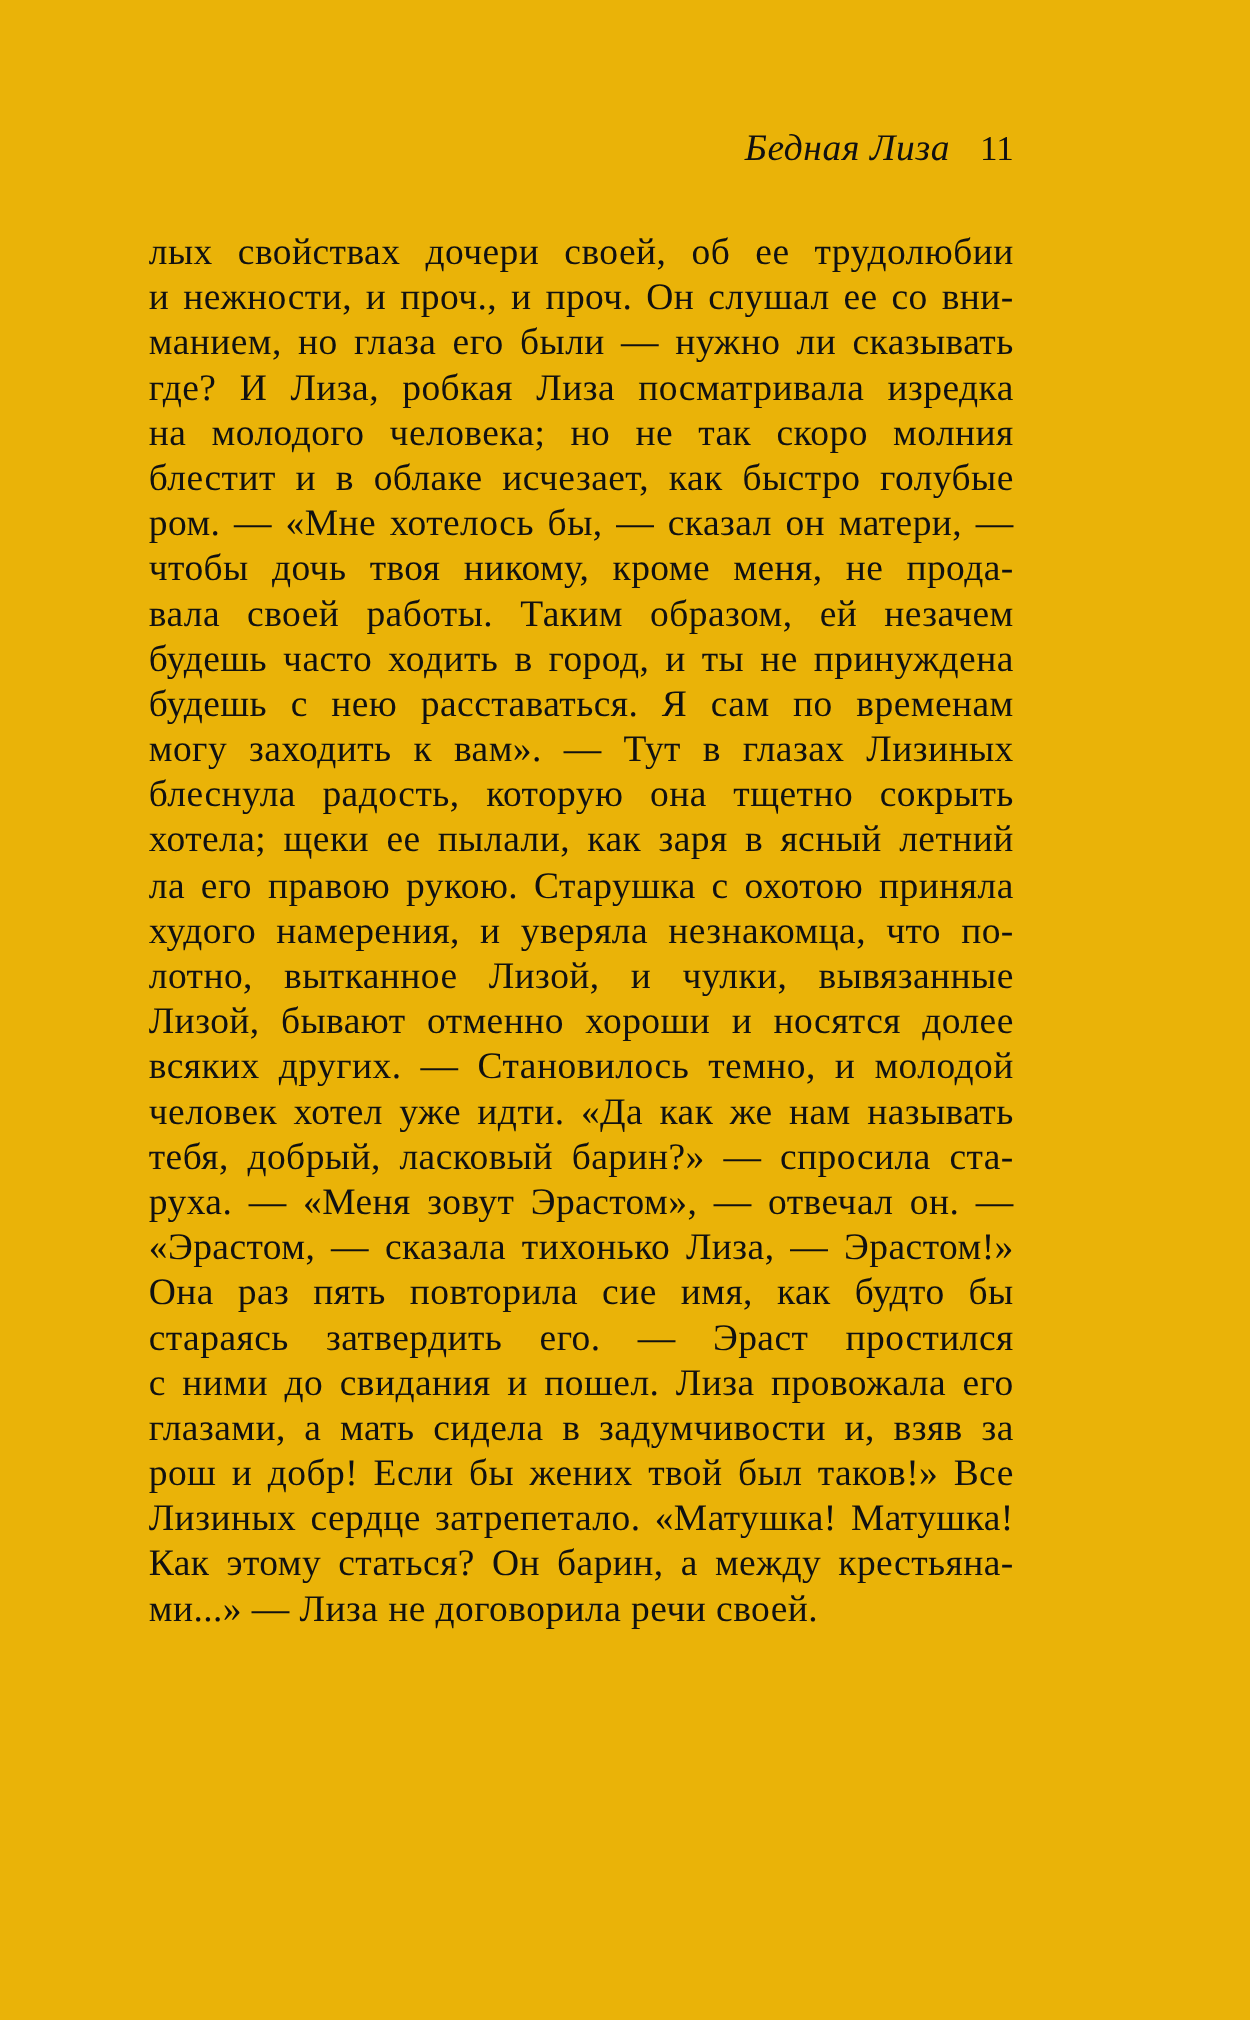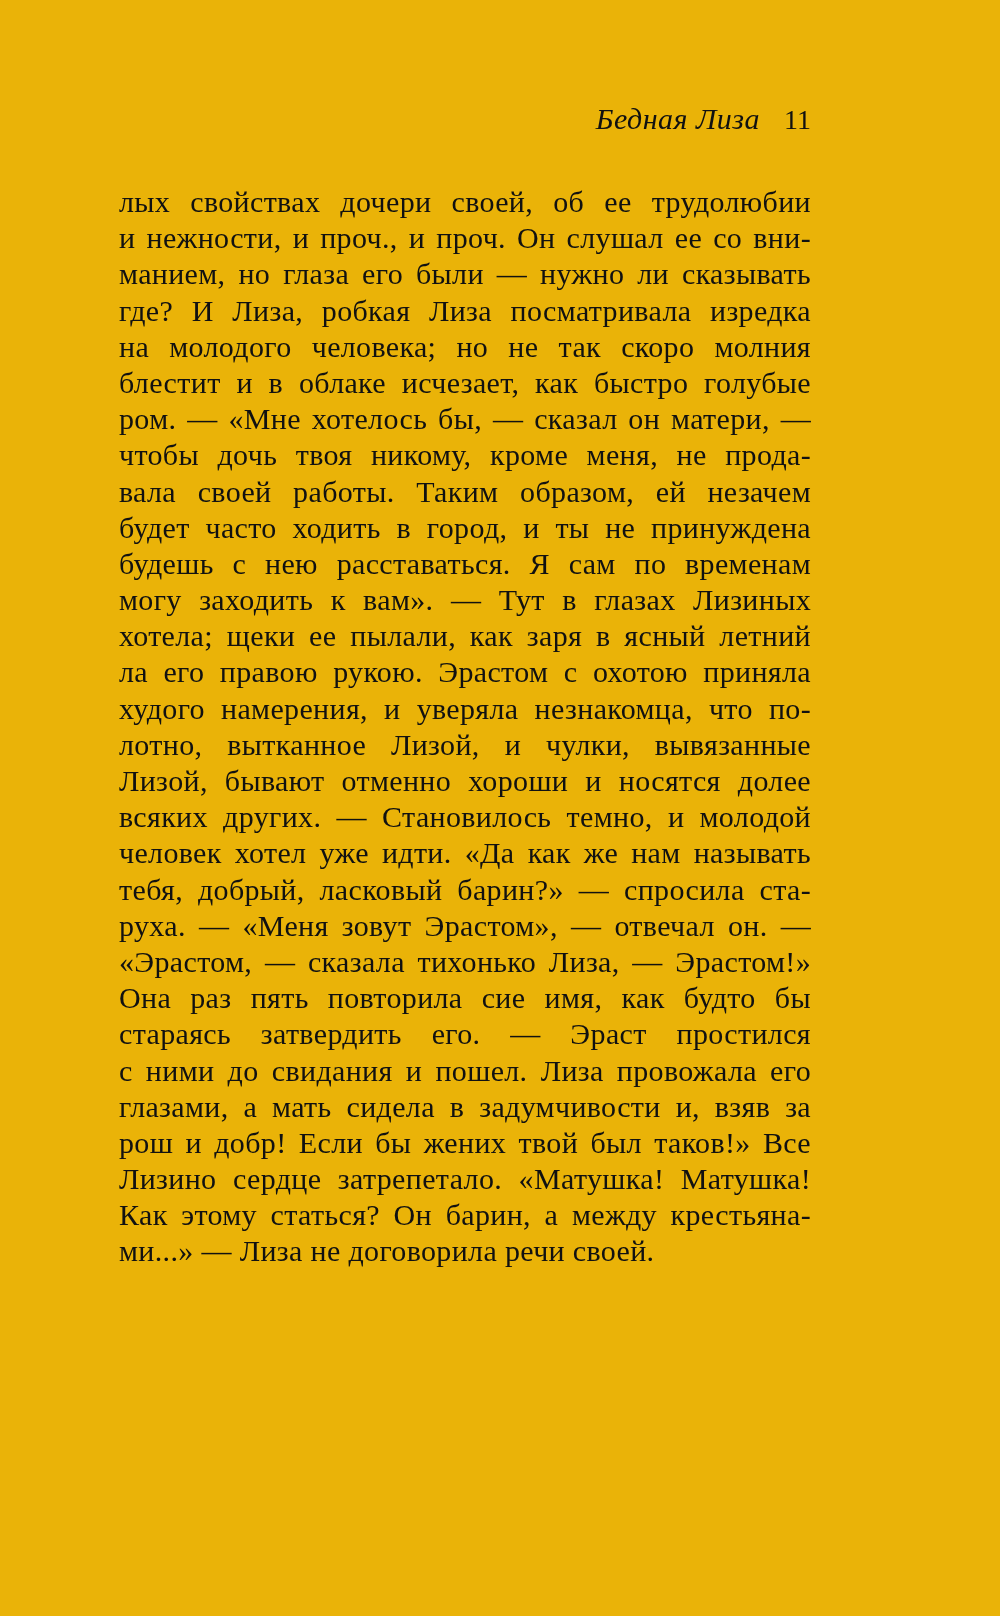--- a/index.html
+++ b/index.html
@@ -70,35 +70,36 @@
   <div class="textblock" id="textblock">
       <div class="line">лых свойствах дочери своей, об ее трудолюбии</div>
       <div class="line">и нежности, и проч., и проч. Он слушал ее со вни-</div>
       <div class="line">манием, но глаза его были — нужно ли сказывать</div>
       <div class="line">где? И Лиза, робкая Лиза посматривала изредка</div>
       <div class="line">на молодого человека; но не так скоро молния</div>
       <div class="line">блестит и в облаке исчезает, как быстро голубые</div>
       <div class="line">ром. — «Мне хотелось бы, — сказал он матери, —</div>
       <div class="line">чтобы дочь твоя никому, кроме меня, не прода-</div>
       <div class="line">вала своей работы. Таким образом, ей незачем</div>
-      <div class="line">будет часто ходить в город, и ты не принуждена</div>
+      <div class="line">будешь часто ходить в город, и ты не принуждена</div>
       <div class="line">будешь с нею расставаться. Я сам по временам</div>
       <div class="line">могу заходить к вам». — Тут в глазах Лизиных</div>
+      <div class="line">блеснула радость, которую она тщетно сокрыть</div>
       <div class="line">хотела; щеки ее пылали, как заря в ясный летний</div>
-      <div class="line">ла его правою рукою. Эрастом с охотою приняла</div>
+      <div class="line">ла его правою рукою. Старушка с охотою приняла</div>
       <div class="line">худого намерения, и уверяла незнакомца, что по-</div>
       <div class="line">лотно, вытканное Лизой, и чулки, вывязанные</div>
       <div class="line">Лизой, бывают отменно хороши и носятся долее</div>
       <div class="line">всяких других. — Становилось темно, и молодой</div>
       <div class="line">человек хотел уже идти. «Да как же нам называть</div>
       <div class="line">тебя, добрый, ласковый барин?» — спросила ста-</div>
       <div class="line">руха. — «Меня зовут Эрастом», — отвечал он. —</div>
       <div class="line">«Эрастом, — сказала тихонько Лиза, — Эрастом!»</div>
       <div class="line">Она раз пять повторила сие имя, как будто бы</div>
       <div class="line">стараясь затвердить его. — Эраст простился</div>
       <div class="line">с ними до свидания и пошел. Лиза провожала его</div>
       <div class="line">глазами, а мать сидела в задумчивости и, взяв за</div>
       <div class="line">рош и добр! Если бы жених твой был таков!» Все</div>
-      <div class="line">Лизино сердце затрепетало. «Матушка! Матушка!</div>
+      <div class="line">Лизиных сердце затрепетало. «Матушка! Матушка!</div>
       <div class="line">Как этому статься? Он барин, а между крестьяна-</div>
       <div class="line last">ми...» — Лиза не договорила речи своей.</div>
     </div>
 </div>
 
 </body></html>

